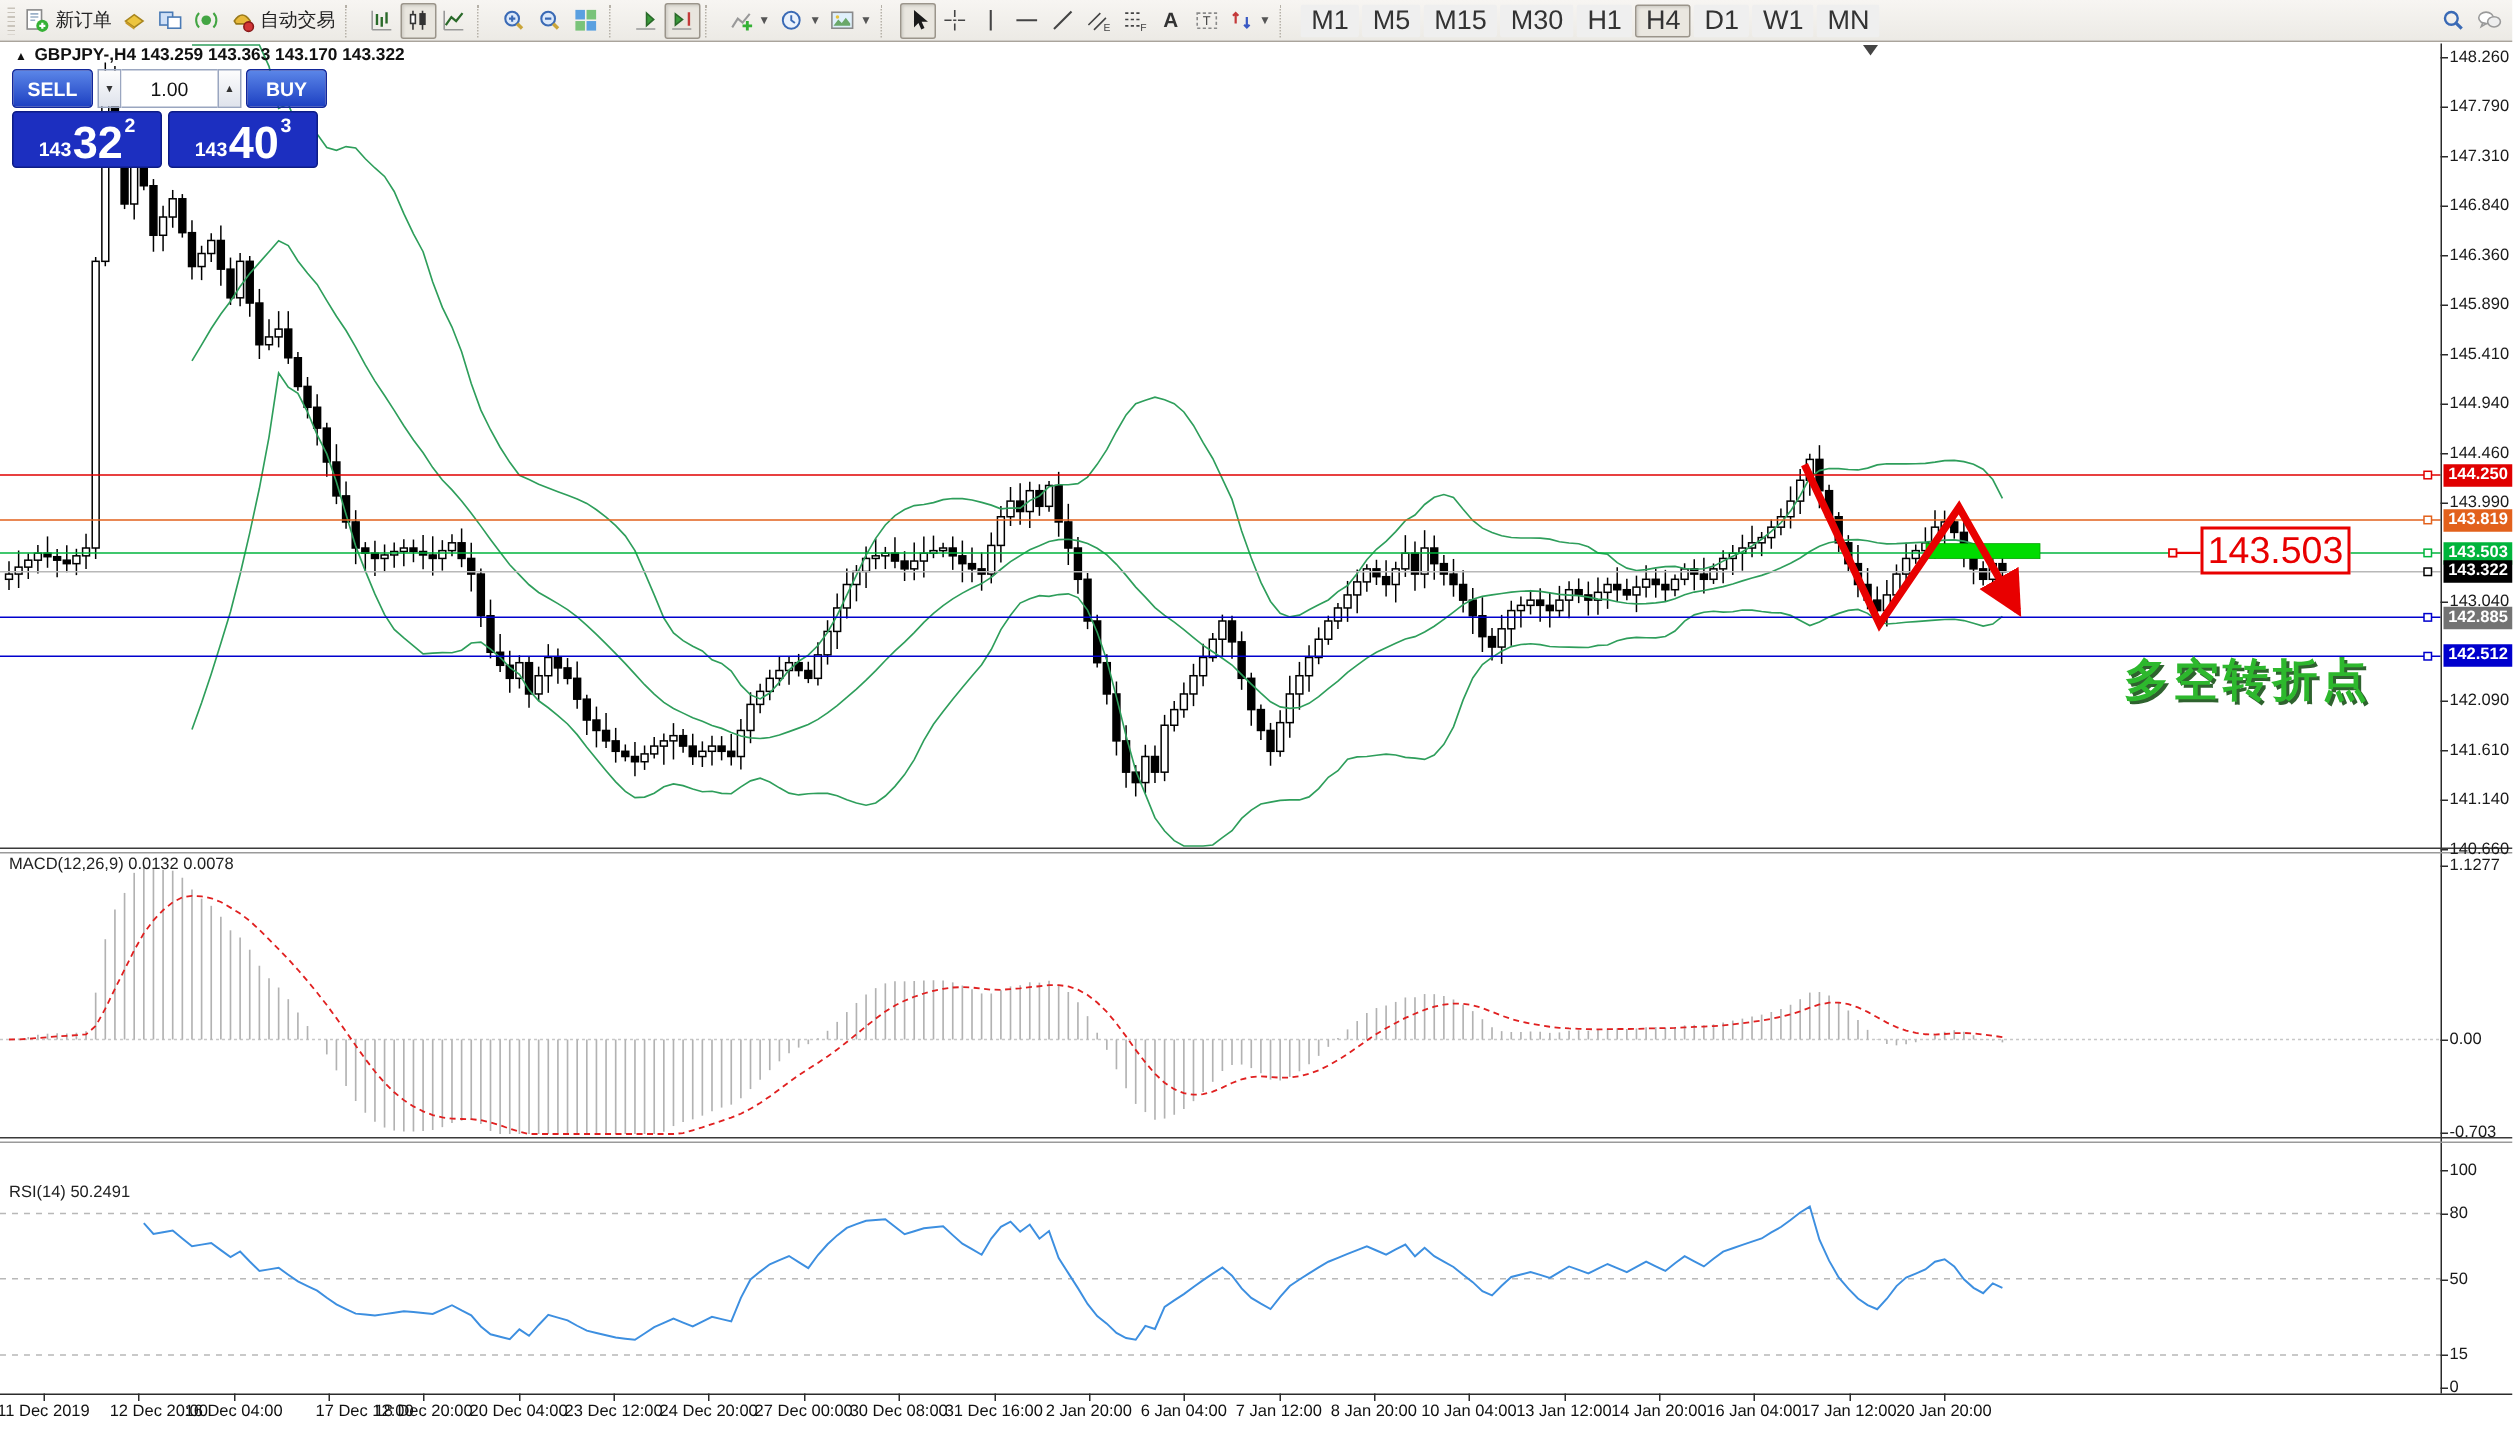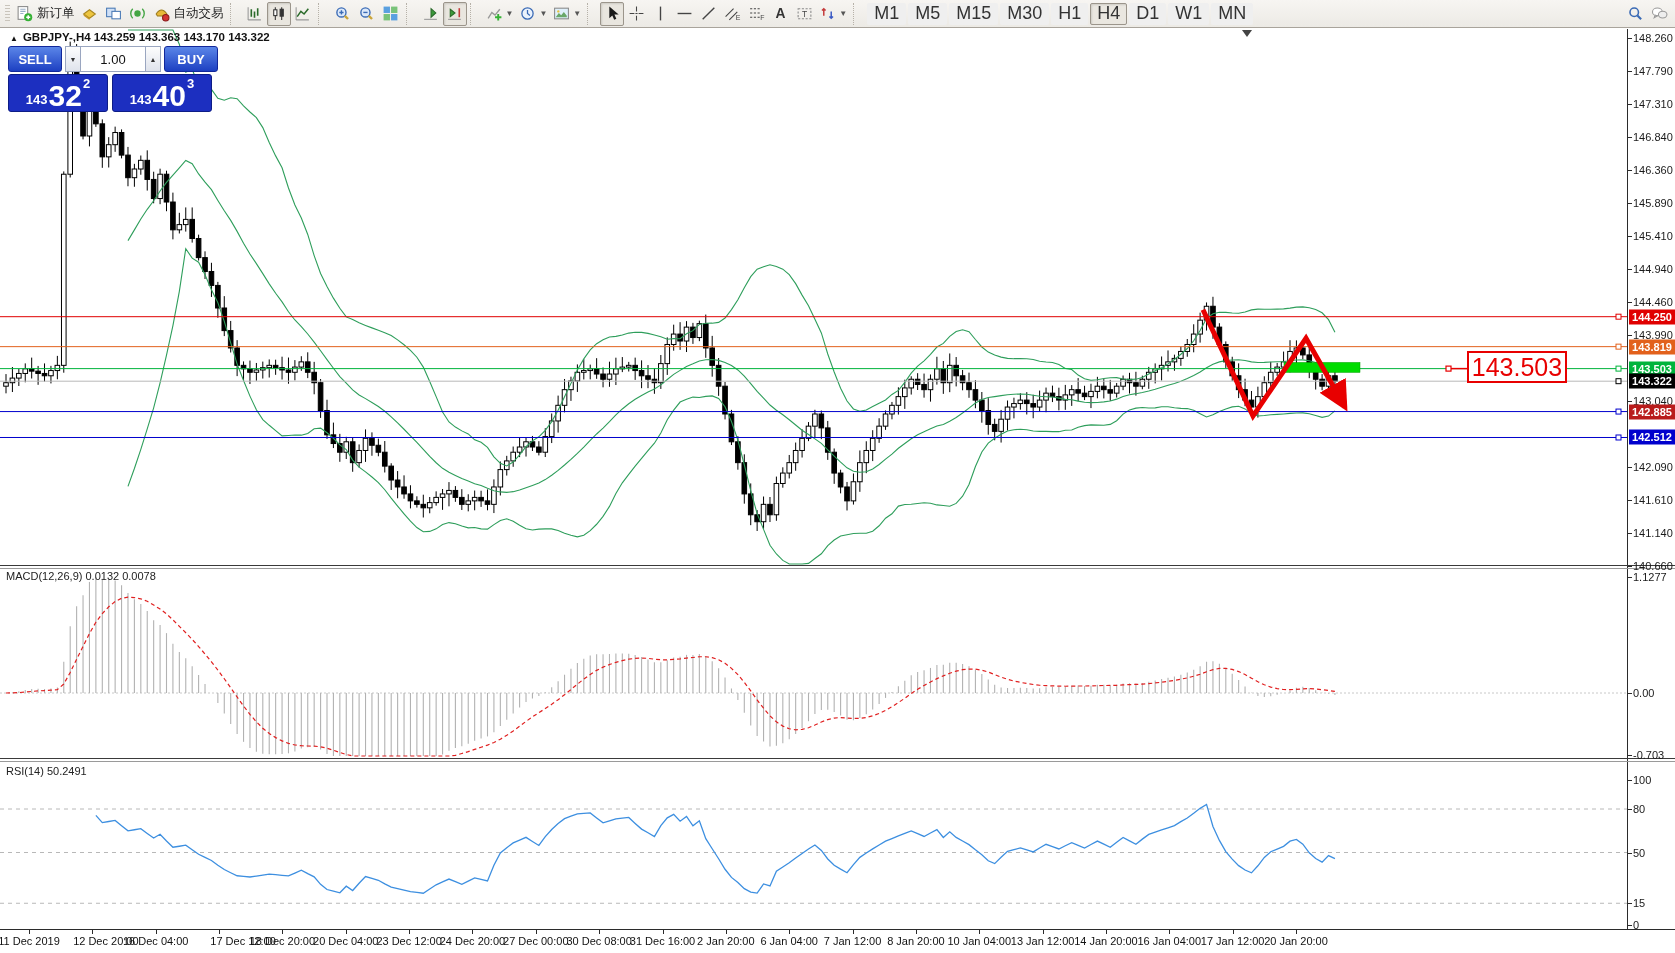--- a/index.html
+++ b/index.html
@@ -974,21 +974,21 @@
       <div class="ydash" style="top:500.1749999999984px;"></div>
       <div class="ytick" style="top:500.1749999999984px;">141.610</div>
       <div class="ydash" style="top:532.8400000000004px;"></div>
       <div class="ytick" style="top:532.8400000000004px;">141.140</div>
       <div class="ydash" style="top:566.1999999999996px;"></div>
       <div class="ytick" style="top:566.1999999999996px;">140.660</div>
       <div class="badge" style="top:316.69499999999937px;background:#e00000;">144.250</div>
       <div class="badge" style="top:346.64950000000016px;background:#e2611c;">143.819</div>
       <div class="badge" style="top:368.6115000000003px;background:#00b43c;">143.503</div>
       <div class="badge" style="top:381.1909999999992px;background:#000000;">143.322</div>
-      <div class="badge" style="top:411.5625px;background:#b91c1c;">142.885</div>
+      <div class="badge" style="top:411.5625px;background:#737373;">142.885</div>
       <div class="badge" style="top:437.4859999999993px;background:#0000cd;">142.512</div>
       <div class="ydash" style="top:577px;"></div>
       <div class="ytick" style="top:577px;">1.1277</div>
       <div class="ydash" style="top:693px;"></div>
       <div class="ytick" style="top:693px;">0.00</div>
       <div class="ydash" style="top:755px;"></div>
       <div class="ytick" style="top:755px;">-0.703</div>
       <div class="ydash" style="top:780px;"></div>
       <div class="ytick" style="top:780px;">100</div>
       <div class="ydash" style="top:809px;"></div>
@@ -1063,18 +1063,19 @@
     </div>
     <div class="tp-price">
       <span class="sm">143</span>
       <span class="big">40</span>
       <span class="sup">3</span>
     </div>
   </div>
 </div>
 
 <div class="pane-label" style="left:6px;top:570px;">MACD(12,26,9) 0.0132 0.0078</div>
-<div class="pane-label" style="left:6px;top:765px;text-align:right;">RSI(14) 50.2491</div>
+<div class="pane-label" style="left:6px;top:789px;text-align:right;">RSI(14) 50.2491</div>
 
 <div id="shift-marker"></div>
 <div id="callout">143.503</div>
+<div id="cn-note">多空转折点</div>
 
 </div>
 
 </body></html>

